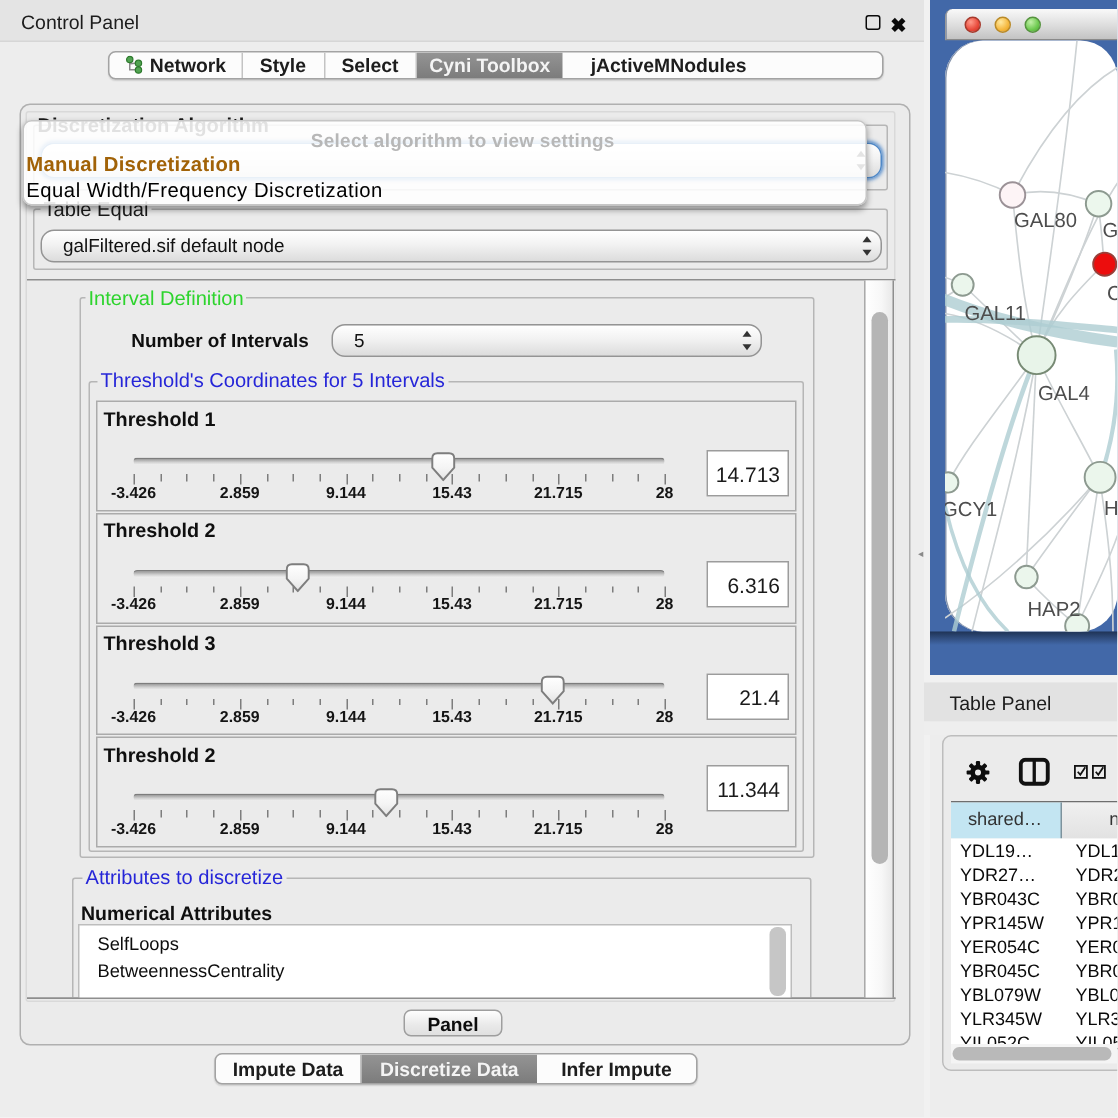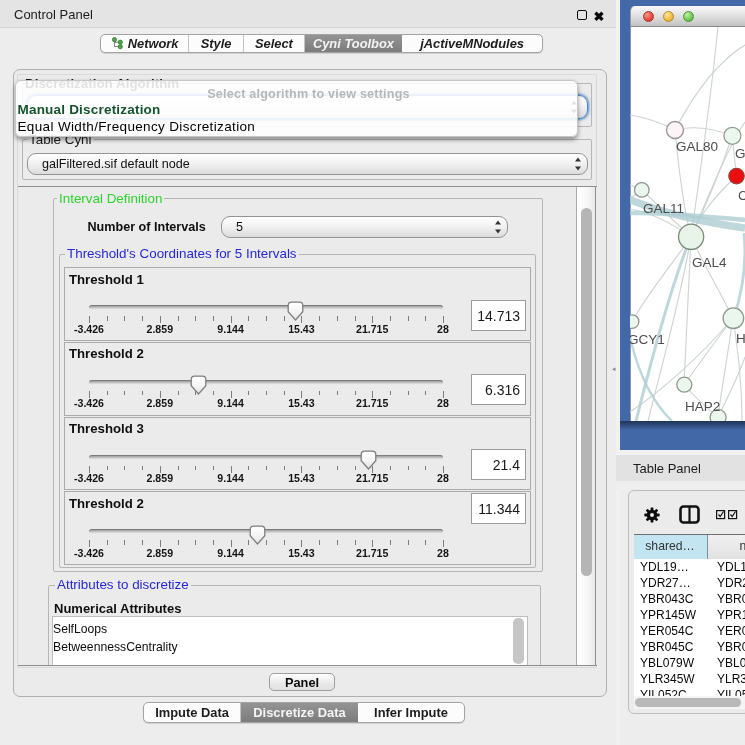--- a/index.html
+++ b/index.html
@@ -14,21 +14,21 @@
   border:1.6px solid #0a0a0a; border-radius:2px; }
 #winx { position:absolute; left:593.5px; top:8.5px; font-size:13px; font-weight:bold; color:#0a0a0a; }
 #divider { position:absolute; left:616px; top:0; width:4px; height:745px; background:#f1f1f1; }
 
 .segbar { position:absolute; background:#fcfcfc; border:1px solid #a3a3a3; border-radius:5px;
   display:flex; overflow:hidden; box-shadow:0 1px 1px rgba(0,0,0,0.12); }
 .seg { display:flex; align-items:center; justify-content:center; font-size:12.9px;
   color:#1d1d1d; font-weight:bold; border-right:1px solid #c3c3c3; }
 .seg:last-child { border-right:none; }
 .seg.sel { background:linear-gradient(#949494,#7c7c7c); color:#f4f4f4; border-right:none; }
-#toptabs { left:100px; top:33.5px; width:443px; height:19.5px;font-style:italic; }
+#toptabs { left:72px; top:33.5px; width:517px; height:19.5px; }
 #bottabs { left:143px; top:701.5px; width:322px; height:21.5px; }
 
 #mainpanel { position:absolute; left:13px; top:69px; width:594px; height:628px;
   border:1px solid #b0b0b0; border-radius:7px; background:#ebebeb; }
 #subpanel { position:absolute; left:17px; top:74px; width:580px; height:594px;
   border:1px solid #d9d9d9; border-radius:2px; background:#ebebeb; }
 .group { position:absolute; border:1px solid #b6b6b6; border-radius:2px; }
 .gtitle { position:absolute; font-size:13.4px; background:#ebebeb; padding:0 2px; line-height:13.5px; }
 .combo { position:absolute; border:1px solid #949494; border-radius:9px;
   background:linear-gradient(#ffffff,#f2f2f2 45%,#dcdcdc); font-size:12.6px; color:#111; }
@@ -54,41 +54,41 @@
 .ticklab { position:absolute; width:60px; text-align:center; font-size:10.6px; font-weight:bold; color:#141414; }
 .valbox { position:absolute; left:471px; width:55px; height:31px; background:#fff;
   border:1px solid #9c9c9c; font-size:14px; color:#1a1a1a; text-align:right;
   padding-right:5px; line-height:30px; }
 
 #popup { position:absolute; left:14.5px; top:80px; width:563px; height:56.5px;
   background:rgba(255,255,255,0.87); border:1px solid #c6c6c6; border-radius:6px;
   box-shadow:0 2.5px 4px rgba(0,0,0,0.38); }
 #popup .prompt { position:absolute; left:12.5px; top:6px; width:561px; text-align:center;
   color:#b7b7b7; font-size:12.6px; font-weight:bold; letter-spacing:0.2px; }
-#popup .it1 { position:absolute; left:2px; top:21px; font-size:13.5px; font-weight:bold; color:#14532d; letter-spacing:0.2px; }
+#popup .it1 { position:absolute; left:2px; top:21px; font-size:13.5px; font-weight:bold; color:#a16207; letter-spacing:0.2px; }
 #popup .it2 { position:absolute; left:2px; top:37.5px; font-size:13.5px; color:#000; letter-spacing:0.35px; }
 
 #attrlist { position:absolute; left:52px; top:616px; width:475.5px; height:49.5px;
   background:#fff; border:1px solid #bdbdbd; border-bottom:none; padding-top:2.5px; }
-#attrlist div { font-size:12.2px; color:#0d0d0d; padding-left:0; height:18.6px; line-height:18.6px; }
+#attrlist div { font-size:12.2px; color:#0d0d0d; padding-left:12px; height:18.6px; line-height:18.6px; }
 #lthumb { position:absolute; left:513px; top:618px; width:10.5px; height:46px; background:#c6c6c6; border-radius:5px; }
 
 #apply { position:absolute; left:269px; top:672.5px; width:66px; height:18.5px;
   border:1px solid #9e9e9e; border-radius:5px; background:linear-gradient(#fefefe,#e9e9e9 60%,#e0e0e0);
   text-align:center; font-size:12.8px; font-weight:bold; color:#0c0c0c; line-height:17px; }
 
 #netwin { position:absolute; left:620px; top:0; width:125px; height:450px; background:#4268a8; }
 #netwin .shadowb { position:absolute; left:0px; top:421px; width:125px; height:9px;
   background:linear-gradient(#1f3355,rgba(66,104,168,0)); }
 #nettitle { position:absolute; left:10px; top:6px; width:115px; height:21px;
   background:linear-gradient(#f9f9f9,#dddddd 55%,#c3c3c3); border-bottom:1px solid #8a8a8a;
   border-top-left-radius:5px; border-left:1px solid #999; }
 .tl { position:absolute; top:4.8px; width:11px; height:11px; border-radius:50%; }
 #canvas { position:absolute; left:10px; top:27px; width:115px; height:394px; background:#fff;
-  box-shadow:inset 1px 0 0 #8795ad; }
+  box-shadow:inset 1px 0 0 #8795ad;border-radius:25px; }
 
 #tpbar { position:absolute; left:616px; top:455px; width:129px; height:26px; background:#e2e2e2; }
 #tpbar .t { position:absolute; left:17px; top:6px; font-size:13px; color:#1c1c1c; }
 #tablecard { position:absolute; left:627.5px; top:490px; width:122px; height:224px;
   border:1px solid #bdbdbd; border-radius:6px; background:#ebebeb; }
 #thead { position:absolute; left:633.5px; top:534px; width:111.5px; height:24.5px;
   border-top:1.5px solid #6e6e6e; display:flex; }
 #thead .h1 { width:92px; background:#c3e5f2; border-right:1px solid #7d929c; text-align:center;
   font-size:12.2px; color:#333; line-height:23px; }
 #thead .h2 { width:37.5px; background:linear-gradient(#f0f0f0,#e2e2e2); font-size:12.2px;
@@ -126,21 +126,21 @@
 <div id="mainpanel"></div>
 <div id="subpanel"></div>
 
 <div class="group" style="left:22px;top:83px;width:570px;height:44px"></div>
 <div class="gtitle" style="left:23px;top:76.5px;font-weight:bold;color:#1a1a1a;background:transparent">Discretization Algorithm</div>
 <div class="combo" style="left:27px;top:95px;width:561px;height:24px;border-color:#4f88c7;box-shadow:0 0 2.5px 1.2px rgba(70,130,200,0.85)">
       <div class="stepper" style="right:10px"></div>
     </div>
 
 <div class="group" style="left:22px;top:139px;width:570px;height:41px"></div>
-<div class="gtitle" style="left:27px;top:132.5px;color:#1a1a1a">Table Cyni</div>
+<div class="gtitle" style="left:27px;top:132.5px;color:#1a1a1a">Table Equal</div>
 <div class="combo" style="left:27px;top:153px;width:561px;height:22px">
       <span class="txt">galFiltered.sif default node</span>
       <div class="stepper"></div>
     </div>
 
 <div id="viewport">
   <div class="group" style="left:35.5px;top:11px;width:489.5px;height:374px"></div>
   <div class="gtitle" style="left:39.5px;top:4.5px;color:#2dd42d">Interval Definition</div>
 </div>
 <div class="abs blab" style="left:87.5px;top:219.5px;font-size:12.6px">Number of Intervals</div>
@@ -307,21 +307,21 @@
 <svg class="abs" style="left:249.0px;top:524.5px" width="17" height="20" viewBox="0 0 17 20">
 <defs>
         <linearGradient id="thg257" x1="0" y1="0" x2="0" y2="1">
 <stop offset="0" stop-color="#ffffff"></stop>
           <stop offset="0.55" stop-color="#f4f4f4"></stop>
           <stop offset="1" stop-color="#e2e2e2"></stop>
         </linearGradient>
       </defs>
 <path d="M1.2 10.8 L1.2 4.6 Q1.2 1.2 4.6 1.2 L12.4 1.2 Q15.8 1.2 15.8 4.6 L15.8 10.8 L8.5 19 Z" fill="url(#thg257)" stroke="#7e7e7e" stroke-width="1.3"></path>
 </svg>
-<div class="valbox" style="top:493px">11.344</div>
+<div class="valbox" style="top:510px">11.344</div>
 
 <div class="abs" style="left:0;top:570px;width:616px;height:95.5px;overflow:hidden">
   <div class="group" style="left:47.5px;top:15px;width:493.5px;height:120px"></div>
   <div class="gtitle" style="left:55px;top:8px;color:#2626d8">Attributes to discretize</div>
 </div>
 <div class="abs blab" style="left:54px;top:600.5px;font-size:13px">Numerical Attributes</div>
 <div id="attrlist">
       <div>SelfLoops</div>
       <div>BetweennessCentrality</div>
     </div>

